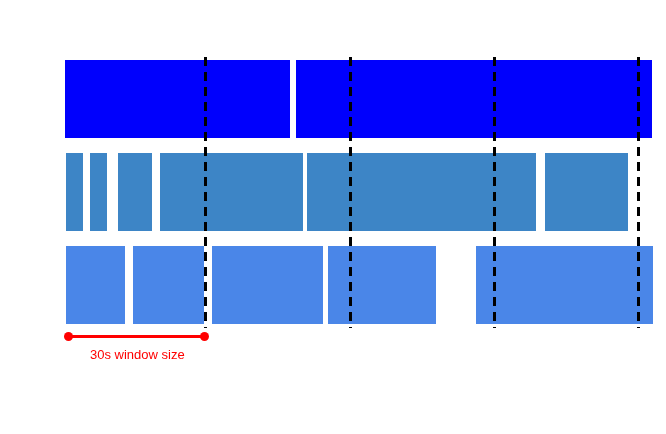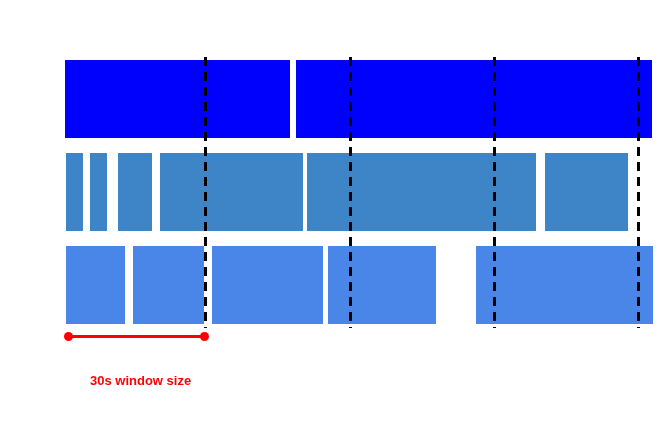--- a/index.html
+++ b/index.html
@@ -37,24 +37,23 @@
   .arrow-dot {
     position: absolute;
     width: 9px;
     height: 9px;
     border-radius: 50%;
     z-index: 5;
   }
   .window-label {
     position: absolute;
     font-size: 13px;
-    font-weight: bold;
+    font-weight: normal;
     white-space: nowrap;
     z-index: 5;
-    margin-top: 26px;
   }
 </style>
 </head>
 <body>
 
 <div class="canvas">
   <div id="rows-layer">
       <div>
         <div class="seg" style="left: 65px; top: 60px; width: 225px; height: 78px; background: rgb(0, 0, 253);"></div>
         <div class="seg" style="left: 296px; top: 60px; width: 356px; height: 78px; background: rgb(0, 0, 253);"></div>

